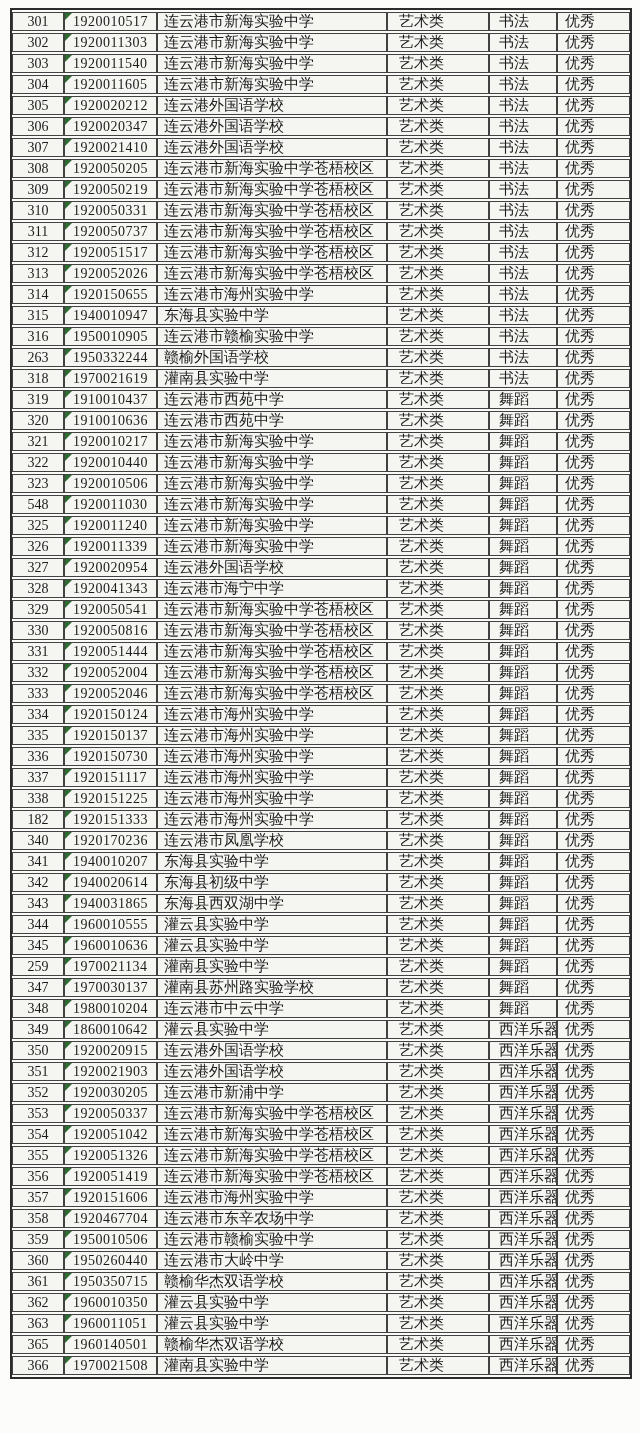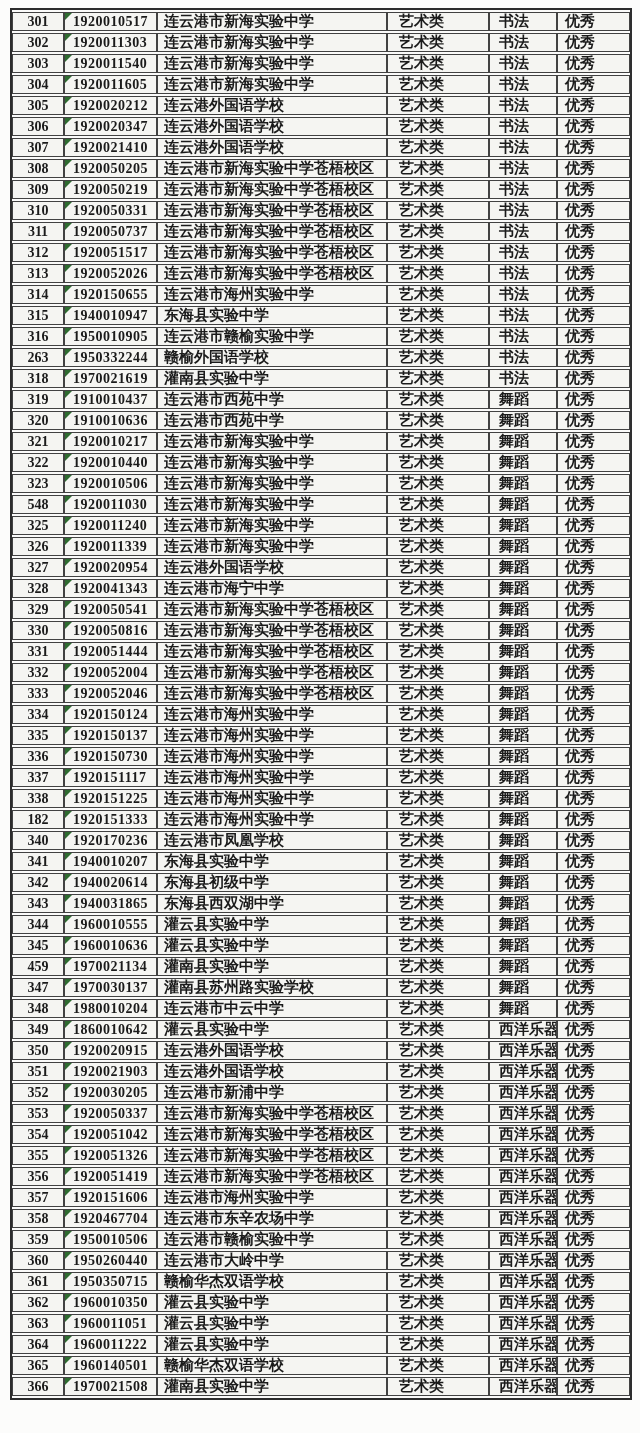--- a/index.html
+++ b/index.html
@@ -3,21 +3,21 @@
 <meta charset="utf-8">
 <style>
   html,body{margin:0;padding:0;}
   body{
     width:640px;height:1433px;
     background:#fdfdfc;
     font-family:"Liberation Serif","DejaVu Serif",serif;
     position:relative;
     overflow:hidden;
   }
-  .page{position:relative;width:640px;height:1433px;background:#fcfcfb;font-weight:bold;}
+  .page{position:relative;width:640px;height:1433px;background:#fcfcfb;}
   table.results{
     position:absolute;left:10px;top:8px;width:618px;
     border-collapse:separate;border-spacing:0 2px;
     table-layout:fixed;
     border:2px solid #2c2c2c;
     background:#fbfbfa;
   }
   td{
     border:1px solid #424242;
     background:#f5f5f2;
@@ -407,21 +407,21 @@
         </tr>
         <tr>
           <td class="num">345</td>
           <td class="id"><span class="tri"></span>1960010636</td>
           <td class="school">灌云县实验中学</td>
           <td class="cat">艺术类</td>
           <td class="sub">舞蹈</td>
           <td class="grade">优秀</td>
         </tr>
         <tr>
-          <td class="num">459</td>
+          <td class="num">259</td>
           <td class="id"><span class="tri"></span>1970021134</td>
           <td class="school">灌南县实验中学</td>
           <td class="cat">艺术类</td>
           <td class="sub">舞蹈</td>
           <td class="grade">优秀</td>
         </tr>
         <tr>
           <td class="num">347</td>
           <td class="id"><span class="tri"></span>1970030137</td>
           <td class="school">灌南县苏州路实验学校</td>
@@ -545,28 +545,20 @@
           <td class="num">362</td>
           <td class="id"><span class="tri"></span>1960010350</td>
           <td class="school">灌云县实验中学</td>
           <td class="cat">艺术类</td>
           <td class="sub">西洋乐器</td>
           <td class="grade">优秀</td>
         </tr>
         <tr>
           <td class="num">363</td>
           <td class="id"><span class="tri"></span>1960011051</td>
-          <td class="school">灌云县实验中学</td>
-          <td class="cat">艺术类</td>
-          <td class="sub">西洋乐器</td>
-          <td class="grade">优秀</td>
-        </tr>
-        <tr>
-          <td class="num">364</td>
-          <td class="id"><span class="tri"></span>1960011222</td>
           <td class="school">灌云县实验中学</td>
           <td class="cat">艺术类</td>
           <td class="sub">西洋乐器</td>
           <td class="grade">优秀</td>
         </tr>
         <tr>
           <td class="num">365</td>
           <td class="id"><span class="tri"></span>1960140501</td>
           <td class="school">赣榆华杰双语学校</td>
           <td class="cat">艺术类</td>

